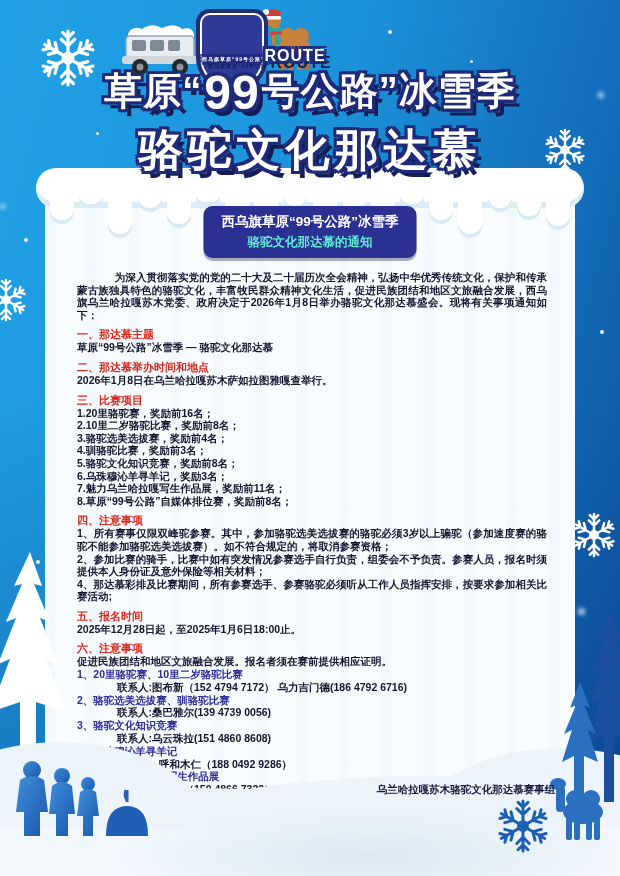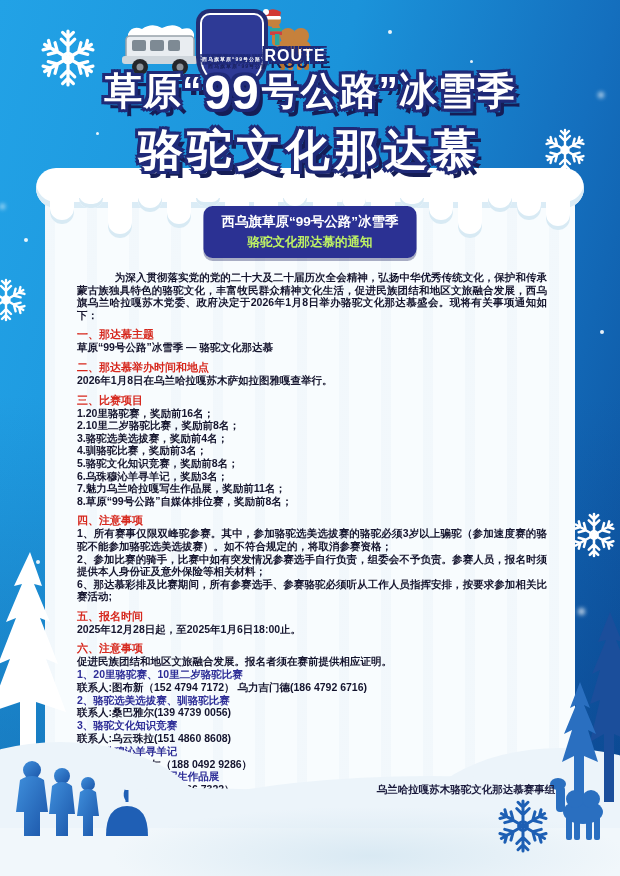--- a/index.html
+++ b/index.html
@@ -33,28 +33,28 @@
   .card{position:absolute;left:45px;top:195px;width:530px;height:618px;background:#f8fcfe;
     border-radius:12px 12px 60px 60px;z-index:2;padding:76px 28px 0 32px;
     background-image:repeating-linear-gradient(90deg,rgba(205,222,238,.14) 0 10px,rgba(255,255,255,0) 10px 42px);}
   .snowcap{position:absolute;left:36px;top:168px;width:548px;z-index:3;}
   .cap-band{height:40px;background:#fff;border-radius:20px;box-shadow:inset 0 -6px 0 #dbecf6;}
   .drips{display:flex;justify-content:space-between;padding:0 14px;margin-top:-10px;}
   .drip{width:24px;background:#fff;border-radius:0 0 12px 12px;box-shadow:inset 0 -4px 0 #d8eaf4;}
   .notice-badge{position:absolute;left:50%;top:206px;transform:translateX(-50%);z-index:5;
     background:#2b3193;border-radius:9px;padding:7px 18px;text-align:center;box-shadow:0 3px 0 rgba(20,25,90,.35);}
   .nb1{color:#fff;font-weight:bold;font-size:13.5px;white-space:nowrap;}
-  .nb2{color:#bef264;font-weight:bold;font-size:12.5px;margin-top:3px;white-space:nowrap;}
+  .nb2{color:#5eead4;font-weight:bold;font-size:12.5px;margin-top:3px;white-space:nowrap;}
   
   .intro{font-size:10.5px;font-weight:bold;color:#15152e;line-height:12.6px;text-indent:3.6em;text-align:justify;}
   .section{margin-top:7px;}
   .sec-heading{font-size:11px;font-weight:bold;color:#d6281e;line-height:13px;}
   .sec-line{font-size:10.5px;font-weight:bold;color:#15152e;line-height:12.6px;text-align:justify;}
   .entry-event{font-size:10.5px;font-weight:bold;color:#2c2c96;line-height:12.8px;}
-  .entry-contact{font-size:10.5px;font-weight:bold;color:#14142e;line-height:12.8px;}
+  .entry-contact{font-size:10.5px;font-weight:bold;color:#14142e;line-height:12.8px;margin-left:40px;}
   
   .ground{position:absolute;border-radius:50% 50% 0 0/90px 90px 0 0;background:#ecf4fa;z-index:6;}
   .g-a{left:-160px;top:788px;width:700px;height:300px;}
   .g-b{right:-160px;top:776px;width:700px;height:300px;}
   .g-left{left:-90px;top:742px;width:300px;height:300px;}
   .g-right{right:-90px;top:748px;width:300px;height:300px;}
   .g-fill{left:0;right:0;top:828px;bottom:0;border-radius:0;background:#f1f7fb;}
   .dune{position:absolute;left:110px;top:806px;width:520px;height:100px;border-radius:50%;
     background:radial-gradient(ellipse at center,#d9e9f3 0%,rgba(236,244,250,0) 70%);z-index:6;}
   
@@ -159,21 +159,21 @@
           <div class="sec-line">4.驯骆驼比赛，奖励前3名；</div>
           <div class="sec-line">5.骆驼文化知识竞赛，奖励前8名；</div>
           <div class="sec-line">6.乌珠穆沁羊寻羊记，奖励3名；</div>
           <div class="sec-line">7.魅力乌兰哈拉嘎写生作品展，奖励前11名；</div>
           <div class="sec-line">8.草原“99号公路”自媒体排位赛，奖励前8名；</div>
         </div>
         <div class="section">
           <div class="sec-heading">四、注意事项</div>
           <div class="sec-line">1、所有赛事仅限双峰驼参赛。其中，参加骆驼选美选拔赛的骆驼必须3岁以上骟驼（参加速度赛的骆驼不能参加骆驼选美选拔赛）。如不符合规定的，将取消参赛资格；</div>
           <div class="sec-line">2、参加比赛的骑手，比赛中如有突发情况参赛选手自行负责，组委会不予负责。参赛人员，报名时须提供本人身份证及意外保险等相关材料；</div>
-          <div class="sec-line">6、那达慕彩排及比赛期间，所有参赛选手、参赛骆驼必须听从工作人员指挥安排，按要求参加相关比赛活动;</div>
+          <div class="sec-line">4、那达慕彩排及比赛期间，所有参赛选手、参赛骆驼必须听从工作人员指挥安排，按要求参加相关比赛活动;</div>
         </div>
         <div class="section">
           <div class="sec-heading">五、报名时间</div>
           <div class="sec-line">2025年12月28日起，至2025年1月6日18:00止。</div>
         </div>
         <div class="section">
           <div class="sec-heading">六、注意事项</div>
           <div class="sec-line">促进民族团结和地区文旅融合发展。报名者须在赛前提供相应证明。</div>
           <div class="entry-event">1、20里骆驼赛、10里二岁骆驼比赛</div>
           <div class="entry-contact">联系人:图布新（152 4794 7172） 乌力吉门德(186 4792 6716)</div>

